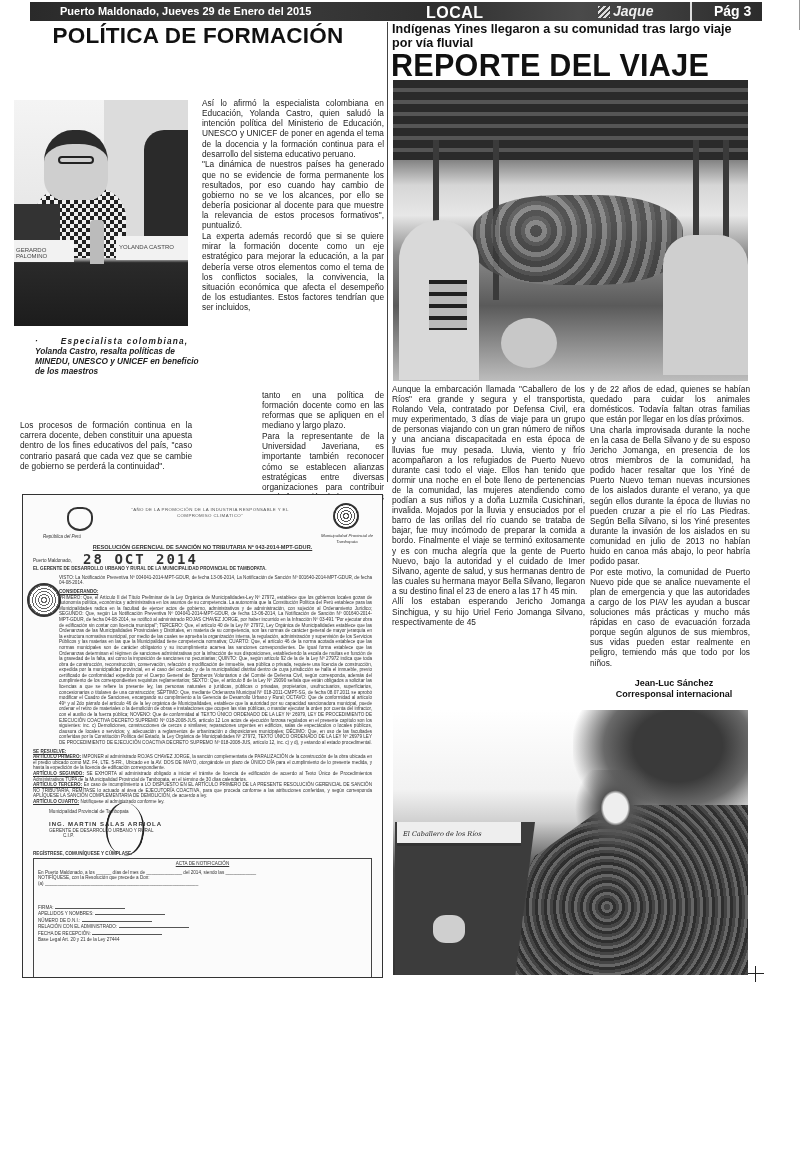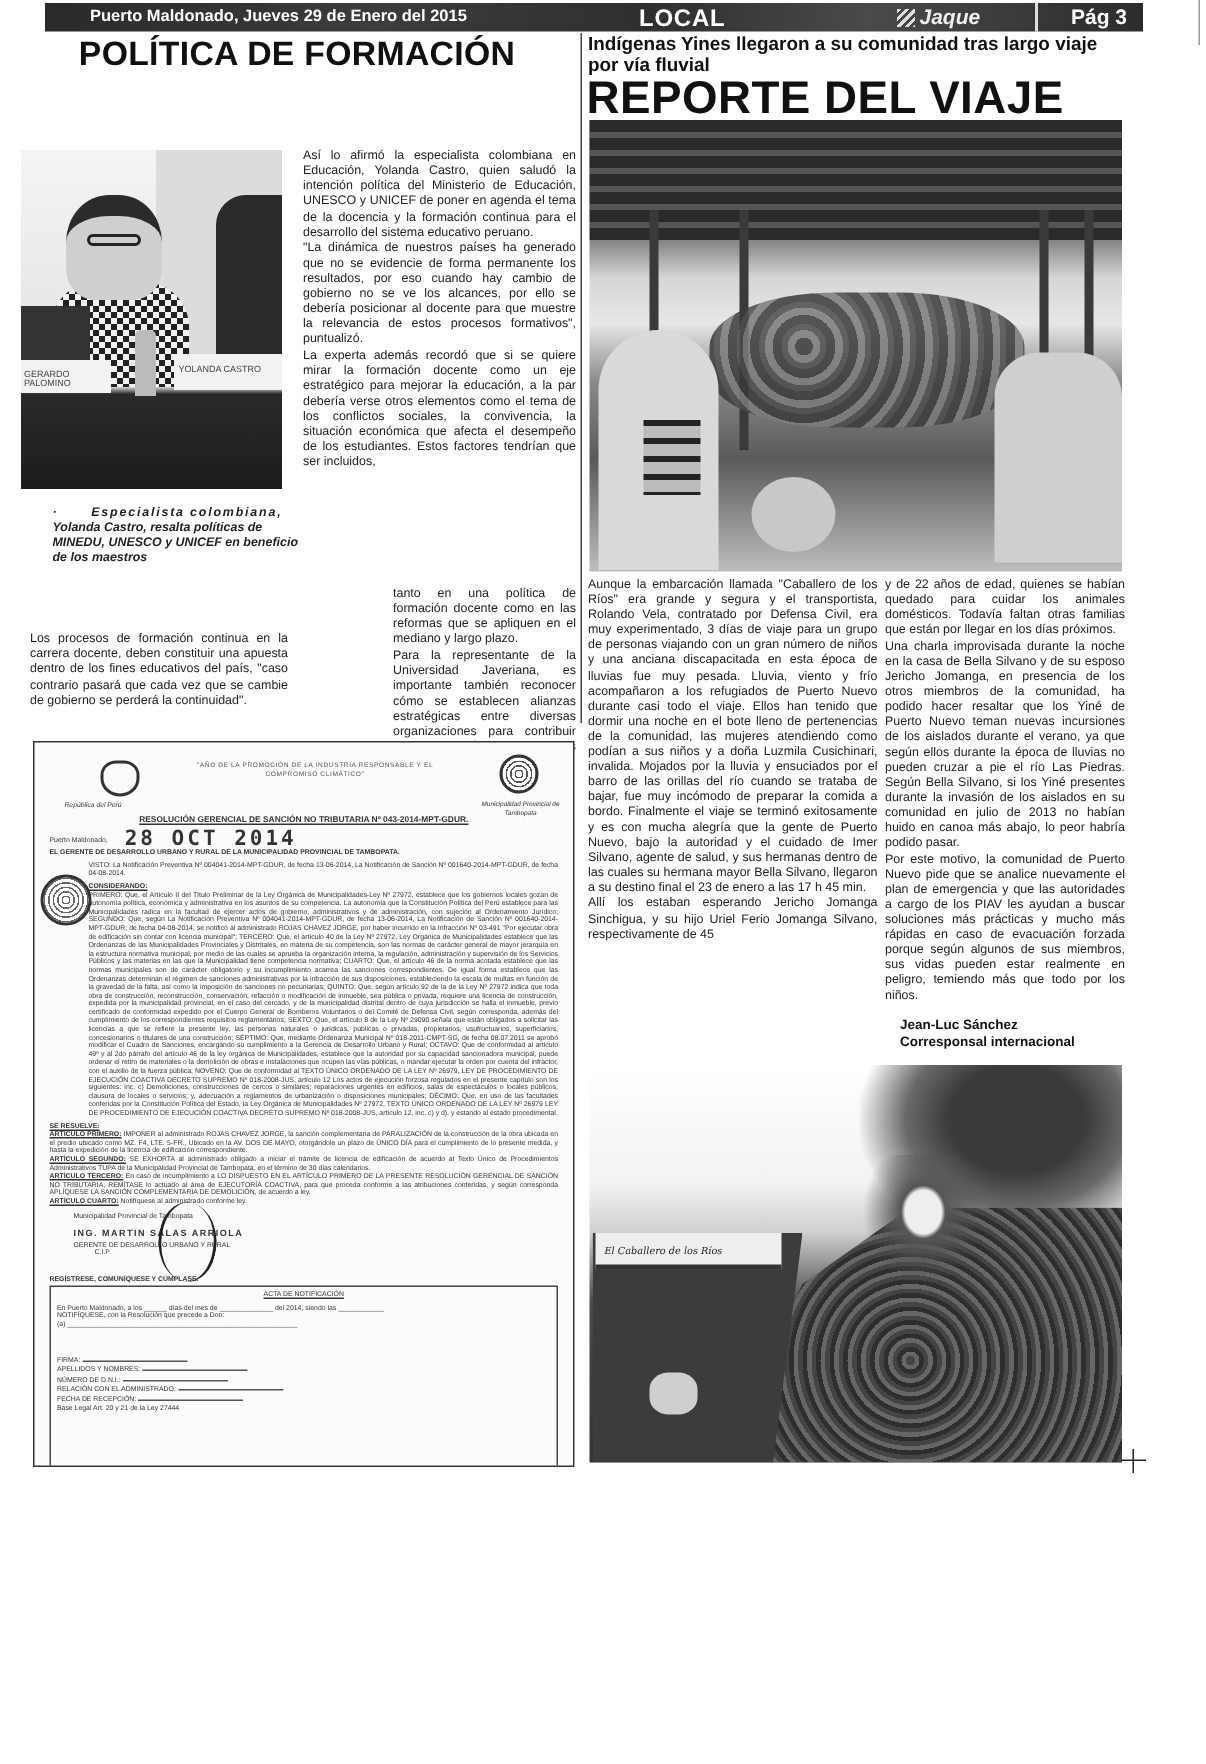--- a/index.html
+++ b/index.html
@@ -94,21 +94,21 @@
   .photo-boat .man { position: absolute; left: 6px; top: 140px; width: 80px; height: 160px; background: #d9d9d9; border-radius: 40px 40px 0 0; }
   .photo-boat .man .vest { position: absolute; left: 30px; top: 60px; width: 38px; height: 50px; background: repeating-linear-gradient(180deg, #222 0 4px, #bbb 4px 12px); }
   .photo-boat .woman { position: absolute; left: 270px; top: 155px; width: 85px; height: 140px; background: #cfcfcf; border-radius: 30px 30px 0 0; }
   .photo-boat .crowd { position: absolute; left: 80px; top: 115px; width: 210px; height: 90px; background: repeating-radial-gradient(circle at 30% 40%, #3a3a3a 0 6px, #7b7b7b 6px 11px, #4c4c4c 11px 15px); opacity: .85; border-radius: 40%; }
   .photo-boat .bowl { position: absolute; left: 108px; top: 238px; width: 56px; height: 50px; border-radius: 50%; background: #c8c8c8; }
 
   .right-text { position: absolute; font-size: 8.3px; line-height: 10.1px; text-align: justify; color: #222; }
   .rt-a { left: 392px; top: 384px; width: 193px; }
   .rt-b { left: 590px; top: 384px; width: 160px; }
   .rt-a p, .rt-b p { margin-bottom: 0.5px; }
-  .byline { position: absolute; left: 600px; top: 678px; width: 148px; text-align: left; font-weight: bold; font-size: 9px; line-height: 11px; }
+  .byline { position: absolute; left: 600px; top: 678px; width: 148px; text-align: center; font-weight: bold; font-size: 9px; line-height: 11px; }
 
   .photo-bank { left: 393px; top: 710px; width: 355px; height: 265px;
     background: linear-gradient(180deg, #ffffff 0%, #f2f2f2 30%, #d0d0d0 42%, #4a4a4a 60%, #333 100%); }
   .photo-bank .trees { position: absolute; left: 180px; top: 0; width: 175px; height: 120px; background: radial-gradient(ellipse at 60% 30%, #3a3a3a 0 30%, #6a6a6a 50%, transparent 72%); }
   .photo-bank .slope { position: absolute; left: 118px; top: 95px; width: 240px; height: 170px; background: repeating-radial-gradient(circle at 40% 60%, #444 0 3px, #666 3px 6px, #2e2e2e 6px 9px); clip-path: polygon(10% 30%, 40% 0, 100% 0, 100% 100%, 0 100%, 0 60%); }
   .photo-bank .boat { position: absolute; left: 2px; top: 112px; width: 140px; height: 153px; background: #3c3c3c; clip-path: polygon(0 0, 100% 0, 86% 100%, 0 100%); }
   .photo-bank .boat-roof { position: absolute; left: 4px; top: 112px; width: 124px; height: 24px; background: #eee; border-bottom: 3px solid #333; }
   .photo-bank .boat-name { position: absolute; left: 10px; top: 120px; font-style: italic; font-size: 6.5px; font-family: "DejaVu Serif", serif; color: #222; }
   .photo-bank .people { position: absolute; left: 175px; top: 60px; width: 95px; height: 95px; background: radial-gradient(ellipse at 50% 40%, #eee 0 18%, #555 22%, transparent 60%); }
   .photo-bank .basin { position: absolute; left: 40px; top: 205px; width: 32px; height: 28px; background: #cfcfcf; border-radius: 40%; }

